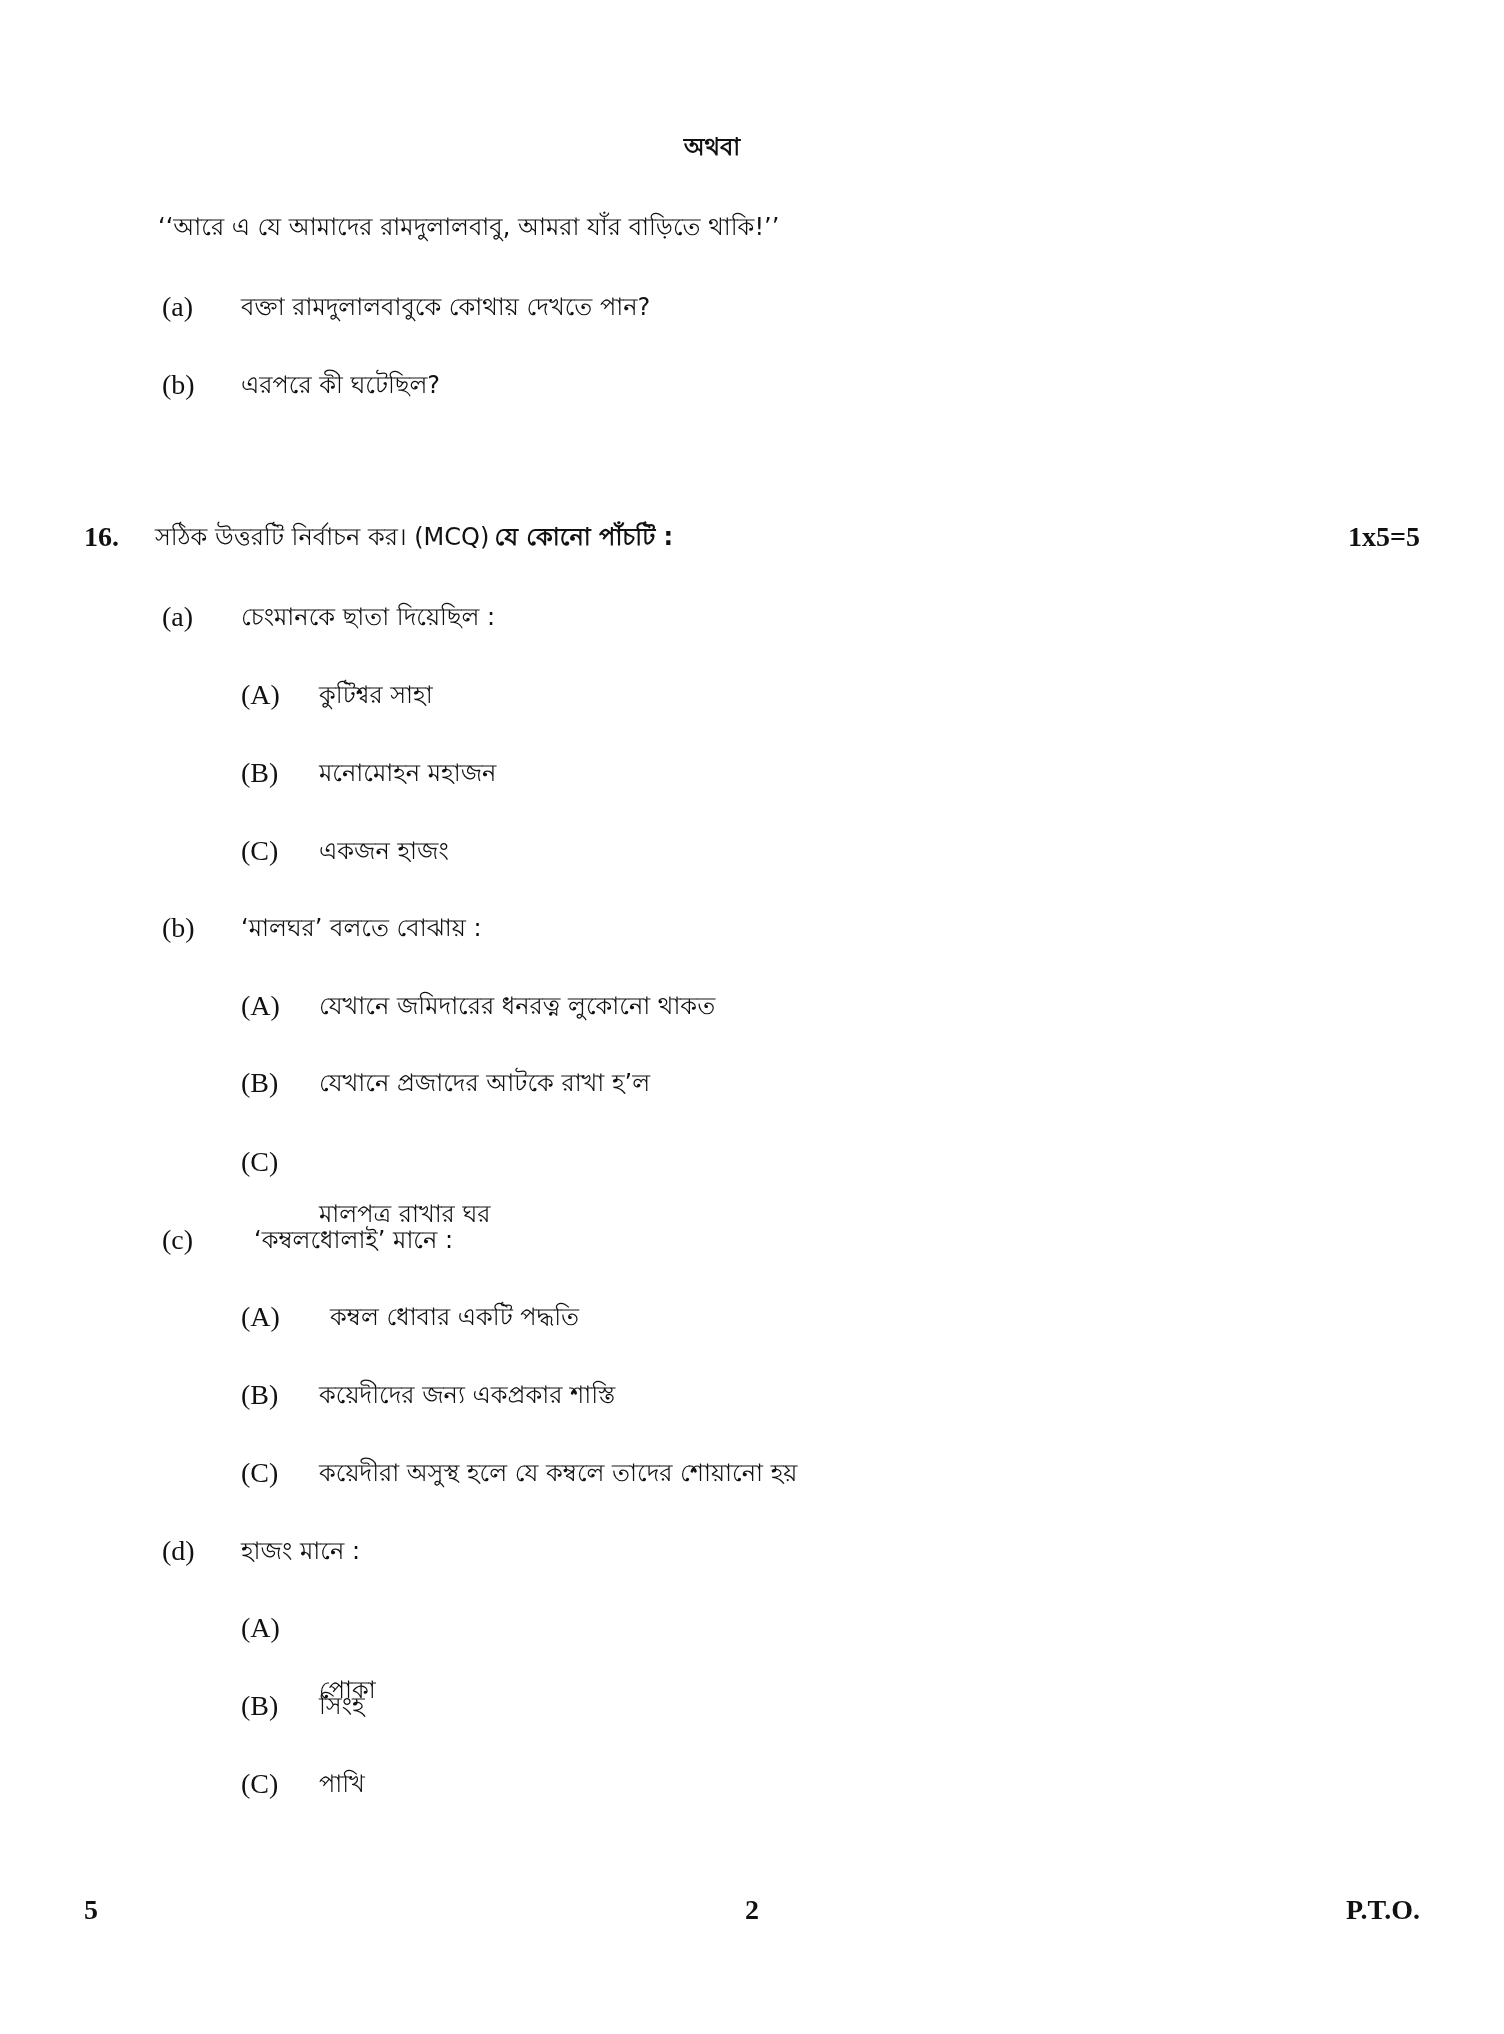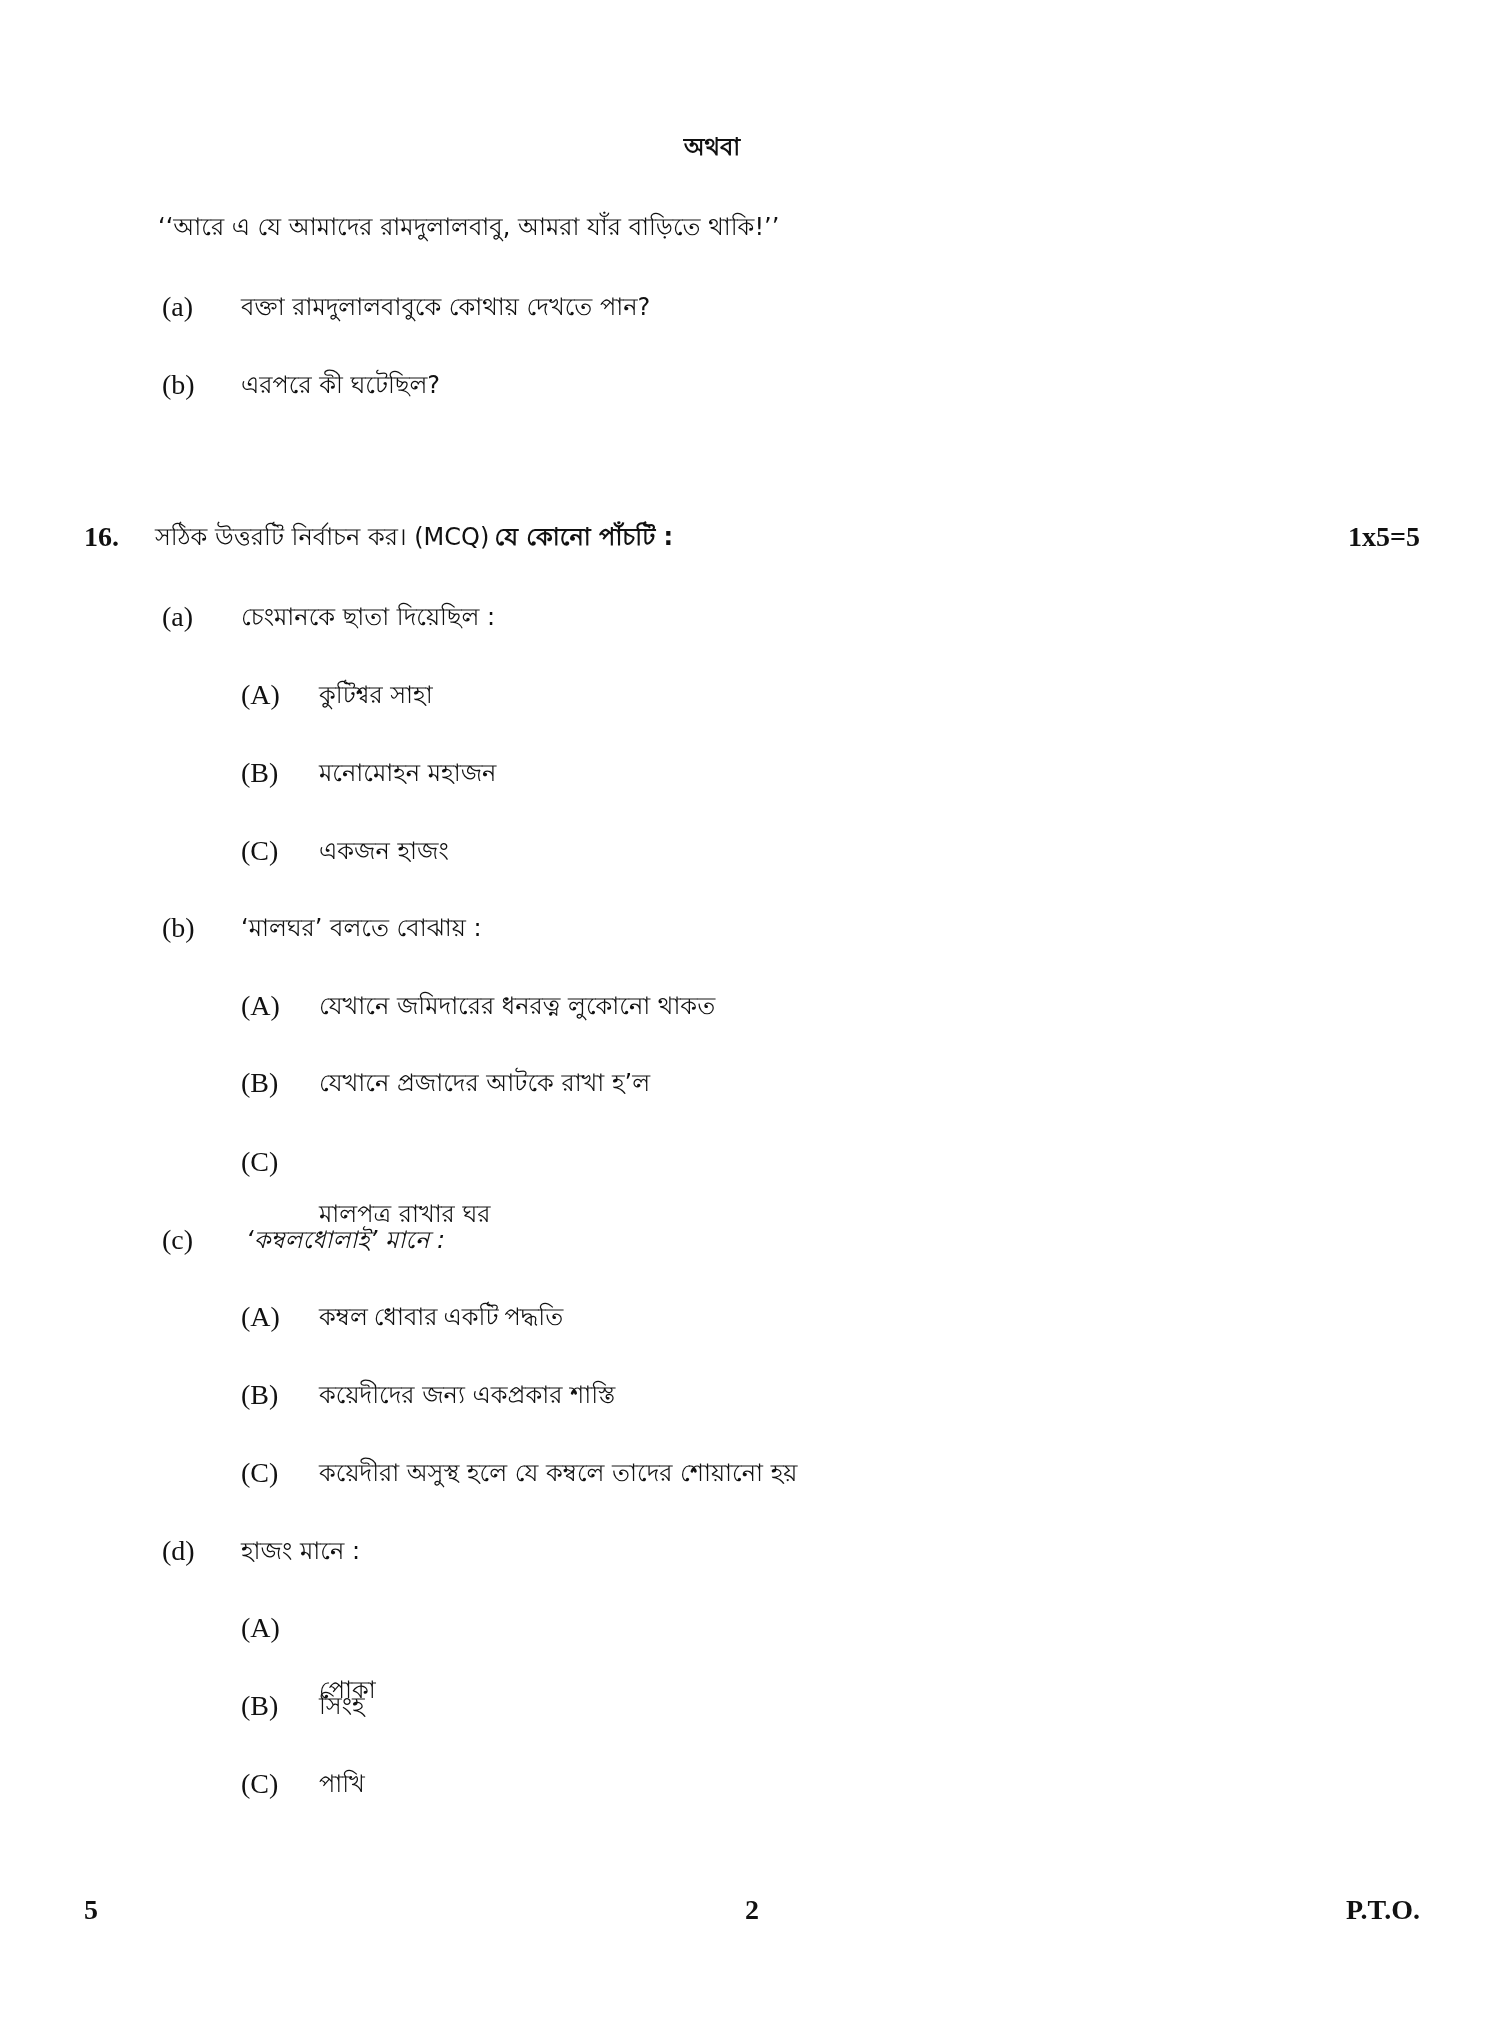--- a/index.html
+++ b/index.html
@@ -42,23 +42,23 @@
 <div class="abs lbl mid" style="left:162px; top:928px;">(b)</div>
 <div class="abs bn mid" style="left:241px; top:928px;">‘মালঘর’ বলতে বোঝায় :</div>
 <div class="abs lbl mid" style="left:241px; top:1006px;">(A)</div>
 <div class="abs bn mid" style="left:319px; top:1006px;">যেখানে জমিদারের ধনরত্ন লুকোনো থাকত</div>
 <div class="abs lbl mid" style="left:241px; top:1083px;">(B)</div>
 <div class="abs bn mid" style="left:319px; top:1083px;">যেখানে প্রজাদের আটকে রাখা হ’ল</div>
 <div class="abs lbl mid" style="left:241px; top:1162px;">(C)</div>
 <div class="abs bn mid" style="left:319px; top:1214px;">মালপত্র রাখার ঘর</div>
 
 <div class="abs lbl mid" style="left:162px; top:1240px;">(c)</div>
-<div class="abs bn mid" style="left:246px; top:1240px;font-style:italic;">‘কম্বলধোলাই’ মানে :</div>
+<div class="abs bn mid" style="left:254px; top:1240px;">‘কম্বলধোলাই’ মানে :</div>
 <div class="abs lbl mid" style="left:241px; top:1317px;">(A)</div>
-<div class="abs bn mid" style="left:319px; top:1317px;font-family:Liberation Serif, serif;">কম্বল ধোবার একটি পদ্ধতি</div>
+<div class="abs bn mid" style="left:330px; top:1317px;">কম্বল ধোবার একটি পদ্ধতি</div>
 <div class="abs lbl mid" style="left:241px; top:1395px;">(B)</div>
 <div class="abs bn mid" style="left:319px; top:1395px;">কয়েদীদের জন্য একপ্রকার শাস্তি</div>
 <div class="abs lbl mid" style="left:241px; top:1473px;">(C)</div>
 <div class="abs bn mid" style="left:319px; top:1473px;">কয়েদীরা অসুস্থ হলে যে কম্বলে তাদের শোয়ানো হয়</div>
 
 <div class="abs lbl mid" style="left:162px; top:1551px;">(d)</div>
 <div class="abs bn mid" style="left:241px; top:1551px;">হাজং মানে :</div>
 <div class="abs lbl mid" style="left:241px; top:1628px;">(A)</div>
 <div class="abs bn mid" style="left:319px; top:1628px;margin-top:42px;">পোকা</div>
 <div class="abs lbl mid" style="left:241px; top:1706px;">(B)</div>

